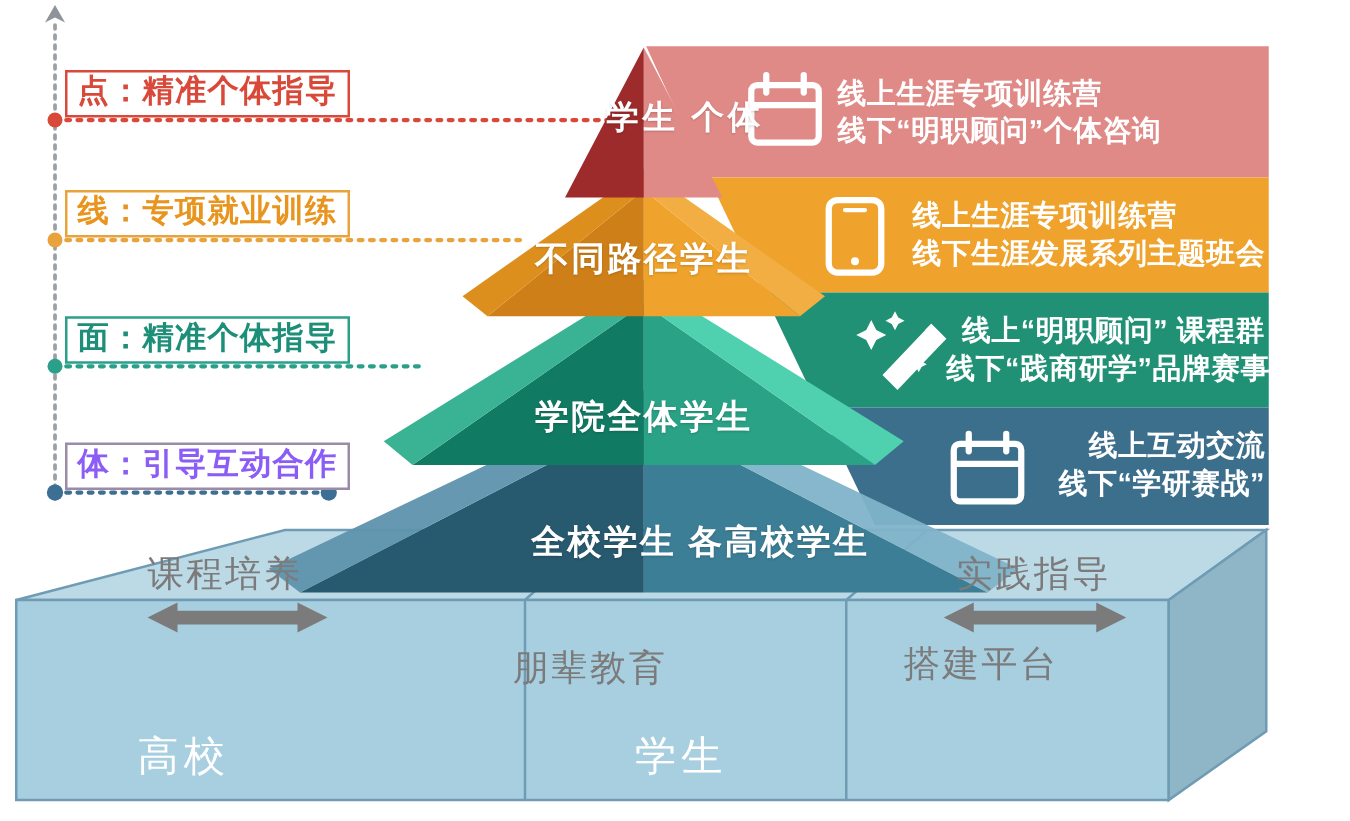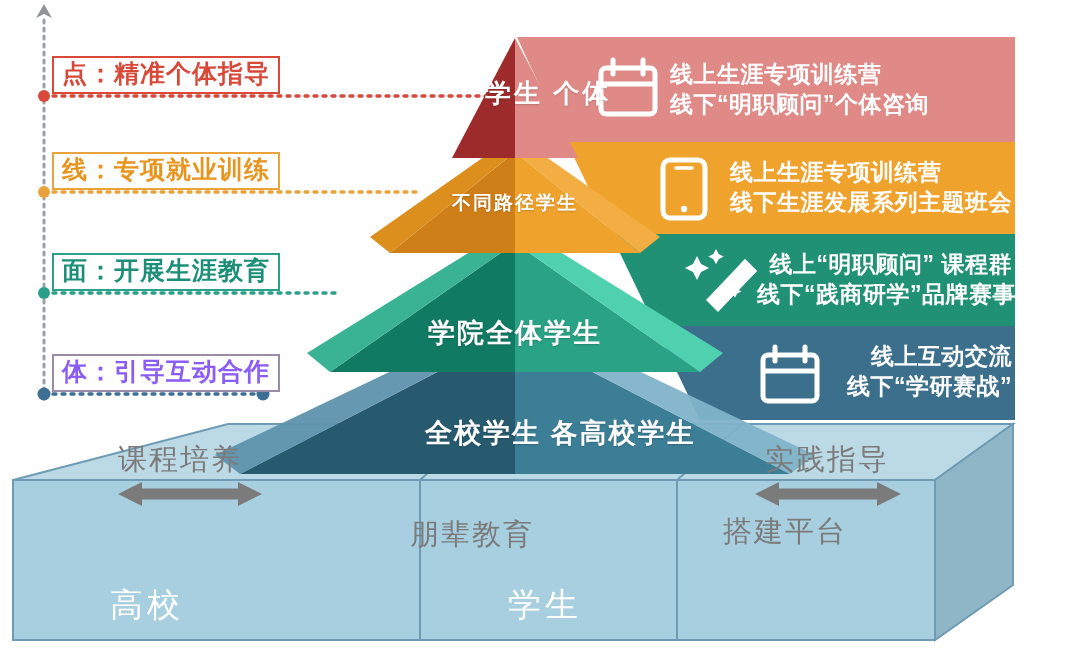--- a/index.html
+++ b/index.html
@@ -36,21 +36,21 @@
   .pyr-label{
     position:absolute;
     color:#ffffff;
     font-weight:bold;
     text-align:center;
     white-space:nowrap;
     text-shadow:0 1px 2px rgba(0,0,0,.18);
     line-height:1.18;
   }
   .pyr-l1{font-size:26px;letter-spacing:3px;}
-  .pyr-l2{font-size:19px;letter-spacing:2px;}
+  .pyr-l2{font-size:27px;letter-spacing:2px;}
   .pyr-l3{font-size:27px;letter-spacing:2px;}
   .pyr-l4{font-size:27px;letter-spacing:2px;}
 
   
   .band-text{
     position:absolute;
     color:#ffffff;
     font-size:23px;
     font-weight:bold;
     line-height:1.32;
@@ -202,21 +202,21 @@
         <line x1="805" y1="347" x2="805" y2="361" stroke-linecap="round"></line>
       </g>
     </g>
 
   </svg>
 
   <div class="callout c1" style="left:52px;top:56px;">点：精准个体指导</div>
 
   <div class="callout c2" style="left:52px;top:152px;">线：专项就业训练</div>
 
-  <div class="callout c3" style="left:52px;top:253px;">面：开展生涯教育</div>
+  <div class="callout c3" style="left:52px;top:253px;">面：精准个体指导</div>
 
   <div class="callout c4" style="left:52px;top:354px;">体：引导互动合作</div>
 
   <div class="pyr-label pyr-l1" style="left:485px;top:78px;width:62px;">
     <span class="ln">学生</span>
     <span class="ln">个体</span>
   </div>
 
   <div class="pyr-label pyr-l2" style="left:425px;top:192px;width:180px;">不同路径学生</div>
 

